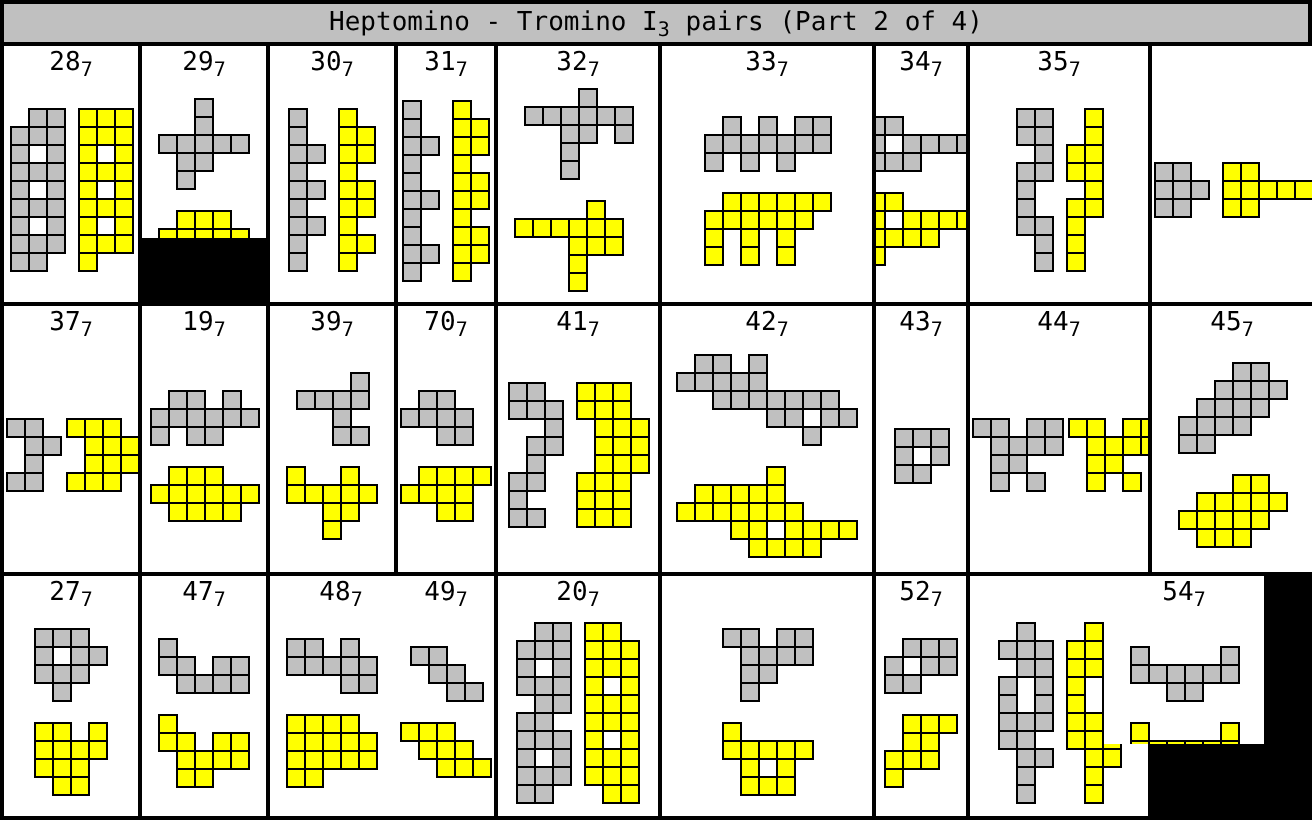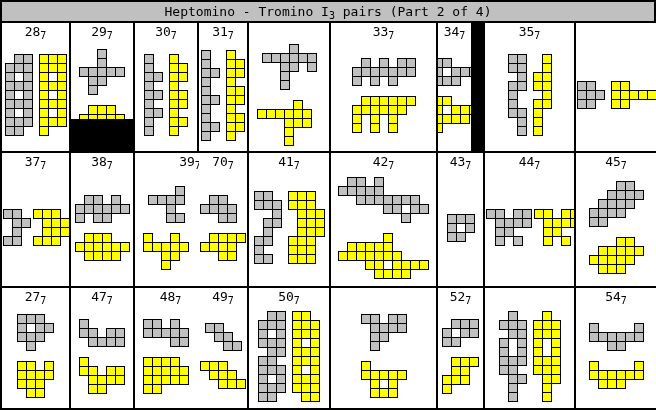--- a/index.html
+++ b/index.html
@@ -164,20 +164,21 @@
           <div class="unit" style="left: 9px; top: 45px; width: 10px; height: 10px; background: rgb(255, 255, 0);"></div>
           <div class="unit" style="left: 0px; top: 54px; width: 10px; height: 10px; background: rgb(255, 255, 0);"></div>
           <div class="unit" style="left: 0px; top: 63px; width: 10px; height: 10px; background: rgb(255, 255, 0);"></div>
           <div class="unit" style="left: 9px; top: 63px; width: 10px; height: 10px; background: rgb(255, 255, 0);"></div>
           <div class="unit" style="left: 0px; top: 72px; width: 10px; height: 10px; background: rgb(255, 255, 0);"></div>
           <div class="unit" style="left: 9px; top: 72px; width: 10px; height: 10px; background: rgb(255, 255, 0);"></div>
           <div class="unit" style="left: 0px; top: 81px; width: 10px; height: 10px; background: rgb(255, 255, 0);"></div>
         </div>
       </div>
       <div class="cell" style="left: 249px; top: 23px; width: 80px; height: 128px;">
+        <div class="cell-label"><span>32</span><span class="sub">7</span></div>
         <div class="figure" style="width: 55px; height: 46px; left: 13px; top: 21px;">
           <div class="unit" style="left: 27px; top: 0px; width: 10px; height: 10px; background: rgb(192, 192, 192);"></div>
           <div class="unit" style="left: 0px; top: 9px; width: 10px; height: 10px; background: rgb(192, 192, 192);"></div>
           <div class="unit" style="left: 9px; top: 9px; width: 10px; height: 10px; background: rgb(192, 192, 192);"></div>
           <div class="unit" style="left: 18px; top: 9px; width: 10px; height: 10px; background: rgb(192, 192, 192);"></div>
           <div class="unit" style="left: 27px; top: 9px; width: 10px; height: 10px; background: rgb(192, 192, 192);"></div>
           <div class="unit" style="left: 36px; top: 9px; width: 10px; height: 10px; background: rgb(192, 192, 192);"></div>
           <div class="unit" style="left: 45px; top: 9px; width: 10px; height: 10px; background: rgb(192, 192, 192);"></div>
           <div class="unit" style="left: 18px; top: 18px; width: 10px; height: 10px; background: rgb(192, 192, 192);"></div>
           <div class="unit" style="left: 27px; top: 18px; width: 10px; height: 10px; background: rgb(192, 192, 192);"></div>
@@ -232,21 +233,21 @@
           <div class="unit" style="left: 36px; top: 9px; width: 10px; height: 10px; background: rgb(255, 255, 0);"></div>
           <div class="unit" style="left: 45px; top: 9px; width: 10px; height: 10px; background: rgb(255, 255, 0);"></div>
           <div class="unit" style="left: 0px; top: 18px; width: 10px; height: 10px; background: rgb(255, 255, 0);"></div>
           <div class="unit" style="left: 18px; top: 18px; width: 10px; height: 10px; background: rgb(255, 255, 0);"></div>
           <div class="unit" style="left: 36px; top: 18px; width: 10px; height: 10px; background: rgb(255, 255, 0);"></div>
           <div class="unit" style="left: 0px; top: 27px; width: 10px; height: 10px; background: rgb(255, 255, 0);"></div>
           <div class="unit" style="left: 18px; top: 27px; width: 10px; height: 10px; background: rgb(255, 255, 0);"></div>
           <div class="unit" style="left: 36px; top: 27px; width: 10px; height: 10px; background: rgb(255, 255, 0);"></div>
         </div>
       </div>
-      <div class="cell" style="left: 438px; top: 23px; width: 33px; height: 128px;">
+      <div class="cell" style="left: 438px; top: 23px; width: 45px; height: 128px;">
         <div class="cell-label"><span>34</span><span class="sub">7</span></div>
         <div class="figure" style="width: 55px; height: 28px; left: -5px; top: 35px;">
           <div class="unit" style="left: 0px; top: 0px; width: 10px; height: 10px; background: rgb(192, 192, 192);"></div>
           <div class="unit" style="left: 9px; top: 0px; width: 10px; height: 10px; background: rgb(192, 192, 192);"></div>
           <div class="unit" style="left: 0px; top: 9px; width: 10px; height: 10px; background: rgb(192, 192, 192);"></div>
           <div class="unit" style="left: 18px; top: 9px; width: 10px; height: 10px; background: rgb(192, 192, 192);"></div>
           <div class="unit" style="left: 27px; top: 9px; width: 10px; height: 10px; background: rgb(192, 192, 192);"></div>
           <div class="unit" style="left: 36px; top: 9px; width: 10px; height: 10px; background: rgb(192, 192, 192);"></div>
           <div class="unit" style="left: 45px; top: 9px; width: 10px; height: 10px; background: rgb(192, 192, 192);"></div>
           <div class="unit" style="left: 0px; top: 18px; width: 10px; height: 10px; background: rgb(192, 192, 192);"></div>
@@ -342,21 +343,21 @@
           <div class="unit" style="left: 27px; top: 9px; width: 10px; height: 10px; background: rgb(255, 255, 0);"></div>
           <div class="unit" style="left: 9px; top: 18px; width: 10px; height: 10px; background: rgb(255, 255, 0);"></div>
           <div class="unit" style="left: 18px; top: 18px; width: 10px; height: 10px; background: rgb(255, 255, 0);"></div>
           <div class="unit" style="left: 27px; top: 18px; width: 10px; height: 10px; background: rgb(255, 255, 0);"></div>
           <div class="unit" style="left: 0px; top: 27px; width: 10px; height: 10px; background: rgb(255, 255, 0);"></div>
           <div class="unit" style="left: 9px; top: 27px; width: 10px; height: 10px; background: rgb(255, 255, 0);"></div>
           <div class="unit" style="left: 18px; top: 27px; width: 10px; height: 10px; background: rgb(255, 255, 0);"></div>
         </div>
       </div>
       <div class="cell" style="left: 71px; top: 153px; width: 62px; height: 133px;">
-        <div class="cell-label"><span>38</span><span class="sub">7</span></div>
+        <div class="cell-label"><span>19</span><span class="sub">7</span></div>
         <div class="figure" style="width: 55px; height: 28px; left: 4px; top: 42px;">
           <div class="unit" style="left: 9px; top: 0px; width: 10px; height: 10px; background: rgb(192, 192, 192);"></div>
           <div class="unit" style="left: 18px; top: 0px; width: 10px; height: 10px; background: rgb(192, 192, 192);"></div>
           <div class="unit" style="left: 36px; top: 0px; width: 10px; height: 10px; background: rgb(192, 192, 192);"></div>
           <div class="unit" style="left: 0px; top: 9px; width: 10px; height: 10px; background: rgb(192, 192, 192);"></div>
           <div class="unit" style="left: 9px; top: 9px; width: 10px; height: 10px; background: rgb(192, 192, 192);"></div>
           <div class="unit" style="left: 18px; top: 9px; width: 10px; height: 10px; background: rgb(192, 192, 192);"></div>
           <div class="unit" style="left: 27px; top: 9px; width: 10px; height: 10px; background: rgb(192, 192, 192);"></div>
           <div class="unit" style="left: 36px; top: 9px; width: 10px; height: 10px; background: rgb(192, 192, 192);"></div>
           <div class="unit" style="left: 45px; top: 9px; width: 10px; height: 10px; background: rgb(192, 192, 192);"></div>
@@ -373,21 +374,21 @@
           <div class="unit" style="left: 18px; top: 9px; width: 10px; height: 10px; background: rgb(255, 255, 0);"></div>
           <div class="unit" style="left: 27px; top: 9px; width: 10px; height: 10px; background: rgb(255, 255, 0);"></div>
           <div class="unit" style="left: 36px; top: 9px; width: 10px; height: 10px; background: rgb(255, 255, 0);"></div>
           <div class="unit" style="left: 45px; top: 9px; width: 10px; height: 10px; background: rgb(255, 255, 0);"></div>
           <div class="unit" style="left: 9px; top: 18px; width: 10px; height: 10px; background: rgb(255, 255, 0);"></div>
           <div class="unit" style="left: 18px; top: 18px; width: 10px; height: 10px; background: rgb(255, 255, 0);"></div>
           <div class="unit" style="left: 27px; top: 18px; width: 10px; height: 10px; background: rgb(255, 255, 0);"></div>
           <div class="unit" style="left: 36px; top: 18px; width: 10px; height: 10px; background: rgb(255, 255, 0);"></div>
         </div>
       </div>
-      <div class="cell" style="left: 135px; top: 153px; width: 62px; height: 133px; padding-left: 48px;">
+      <div class="cell" style="left: 135px; top: 153px; width: 62px; height: 133px;">
         <div class="cell-label"><span>39</span><span class="sub">7</span></div>
         <div class="figure" style="width: 37px; height: 37px; left: 13px; top: 33px;">
           <div class="unit" style="left: 27px; top: 0px; width: 10px; height: 10px; background: rgb(192, 192, 192);"></div>
           <div class="unit" style="left: 0px; top: 9px; width: 10px; height: 10px; background: rgb(192, 192, 192);"></div>
           <div class="unit" style="left: 9px; top: 9px; width: 10px; height: 10px; background: rgb(192, 192, 192);"></div>
           <div class="unit" style="left: 18px; top: 9px; width: 10px; height: 10px; background: rgb(192, 192, 192);"></div>
           <div class="unit" style="left: 27px; top: 9px; width: 10px; height: 10px; background: rgb(192, 192, 192);"></div>
           <div class="unit" style="left: 18px; top: 18px; width: 10px; height: 10px; background: rgb(192, 192, 192);"></div>
           <div class="unit" style="left: 18px; top: 27px; width: 10px; height: 10px; background: rgb(192, 192, 192);"></div>
           <div class="unit" style="left: 27px; top: 27px; width: 10px; height: 10px; background: rgb(192, 192, 192);"></div>
@@ -711,21 +712,21 @@
           <div class="unit" style="left: 18px; top: 0px; width: 10px; height: 10px; background: rgb(255, 255, 0);"></div>
           <div class="unit" style="left: 9px; top: 9px; width: 10px; height: 10px; background: rgb(255, 255, 0);"></div>
           <div class="unit" style="left: 18px; top: 9px; width: 10px; height: 10px; background: rgb(255, 255, 0);"></div>
           <div class="unit" style="left: 27px; top: 9px; width: 10px; height: 10px; background: rgb(255, 255, 0);"></div>
           <div class="unit" style="left: 18px; top: 18px; width: 10px; height: 10px; background: rgb(255, 255, 0);"></div>
           <div class="unit" style="left: 27px; top: 18px; width: 10px; height: 10px; background: rgb(255, 255, 0);"></div>
           <div class="unit" style="left: 36px; top: 18px; width: 10px; height: 10px; background: rgb(255, 255, 0);"></div>
         </div>
       </div>
       <div class="cell" style="left: 249px; top: 288px; width: 80px; height: 120px;">
-        <div class="cell-label"><span>50</span><span class="sub">7</span></div>
+        <div class="cell-label"><span>20</span><span class="sub">7</span></div>
         <div class="figure" style="width: 28px; height: 91px; left: 9px; top: 23px;">
           <div class="unit" style="left: 9px; top: 0px; width: 10px; height: 10px; background: rgb(192, 192, 192);"></div>
           <div class="unit" style="left: 18px; top: 0px; width: 10px; height: 10px; background: rgb(192, 192, 192);"></div>
           <div class="unit" style="left: 0px; top: 9px; width: 10px; height: 10px; background: rgb(192, 192, 192);"></div>
           <div class="unit" style="left: 9px; top: 9px; width: 10px; height: 10px; background: rgb(192, 192, 192);"></div>
           <div class="unit" style="left: 18px; top: 9px; width: 10px; height: 10px; background: rgb(192, 192, 192);"></div>
           <div class="unit" style="left: 0px; top: 18px; width: 10px; height: 10px; background: rgb(192, 192, 192);"></div>
           <div class="unit" style="left: 18px; top: 18px; width: 10px; height: 10px; background: rgb(192, 192, 192);"></div>
           <div class="unit" style="left: 0px; top: 27px; width: 10px; height: 10px; background: rgb(192, 192, 192);"></div>
           <div class="unit" style="left: 9px; top: 27px; width: 10px; height: 10px; background: rgb(192, 192, 192);"></div>
@@ -865,21 +866,21 @@
           <div class="unit" style="left: 18px; top: 45px; width: 10px; height: 10px; background: rgb(255, 255, 0);"></div>
           <div class="unit" style="left: 0px; top: 54px; width: 10px; height: 10px; background: rgb(255, 255, 0);"></div>
           <div class="unit" style="left: 9px; top: 54px; width: 10px; height: 10px; background: rgb(255, 255, 0);"></div>
           <div class="unit" style="left: 18px; top: 54px; width: 10px; height: 10px; background: rgb(255, 255, 0);"></div>
           <div class="unit" style="left: 9px; top: 63px; width: 10px; height: 10px; background: rgb(255, 255, 0);"></div>
           <div class="unit" style="left: 18px; top: 63px; width: 10px; height: 10px; background: rgb(255, 255, 0);"></div>
           <div class="unit" style="left: 9px; top: 72px; width: 10px; height: 10px; background: rgb(255, 255, 0);"></div>
           <div class="unit" style="left: 9px; top: 81px; width: 10px; height: 10px; background: rgb(255, 255, 0);"></div>
         </div>
       </div>
-      <div class="cell" style="left: 576px; top: 288px; width: 80px; height: 120px;">
+      <div class="cell" style="left: 552px; top: 288px; width: 80px; height: 84px;">
         <div class="cell-label"><span>54</span><span class="sub">7</span></div>
         <div class="figure" style="width: 55px; height: 28px; left: 13px; top: 35px;">
           <div class="unit" style="left: 0px; top: 0px; width: 10px; height: 10px; background: rgb(192, 192, 192);"></div>
           <div class="unit" style="left: 45px; top: 0px; width: 10px; height: 10px; background: rgb(192, 192, 192);"></div>
           <div class="unit" style="left: 0px; top: 9px; width: 10px; height: 10px; background: rgb(192, 192, 192);"></div>
           <div class="unit" style="left: 9px; top: 9px; width: 10px; height: 10px; background: rgb(192, 192, 192);"></div>
           <div class="unit" style="left: 18px; top: 9px; width: 10px; height: 10px; background: rgb(192, 192, 192);"></div>
           <div class="unit" style="left: 27px; top: 9px; width: 10px; height: 10px; background: rgb(192, 192, 192);"></div>
           <div class="unit" style="left: 36px; top: 9px; width: 10px; height: 10px; background: rgb(192, 192, 192);"></div>
           <div class="unit" style="left: 45px; top: 9px; width: 10px; height: 10px; background: rgb(192, 192, 192);"></div>

